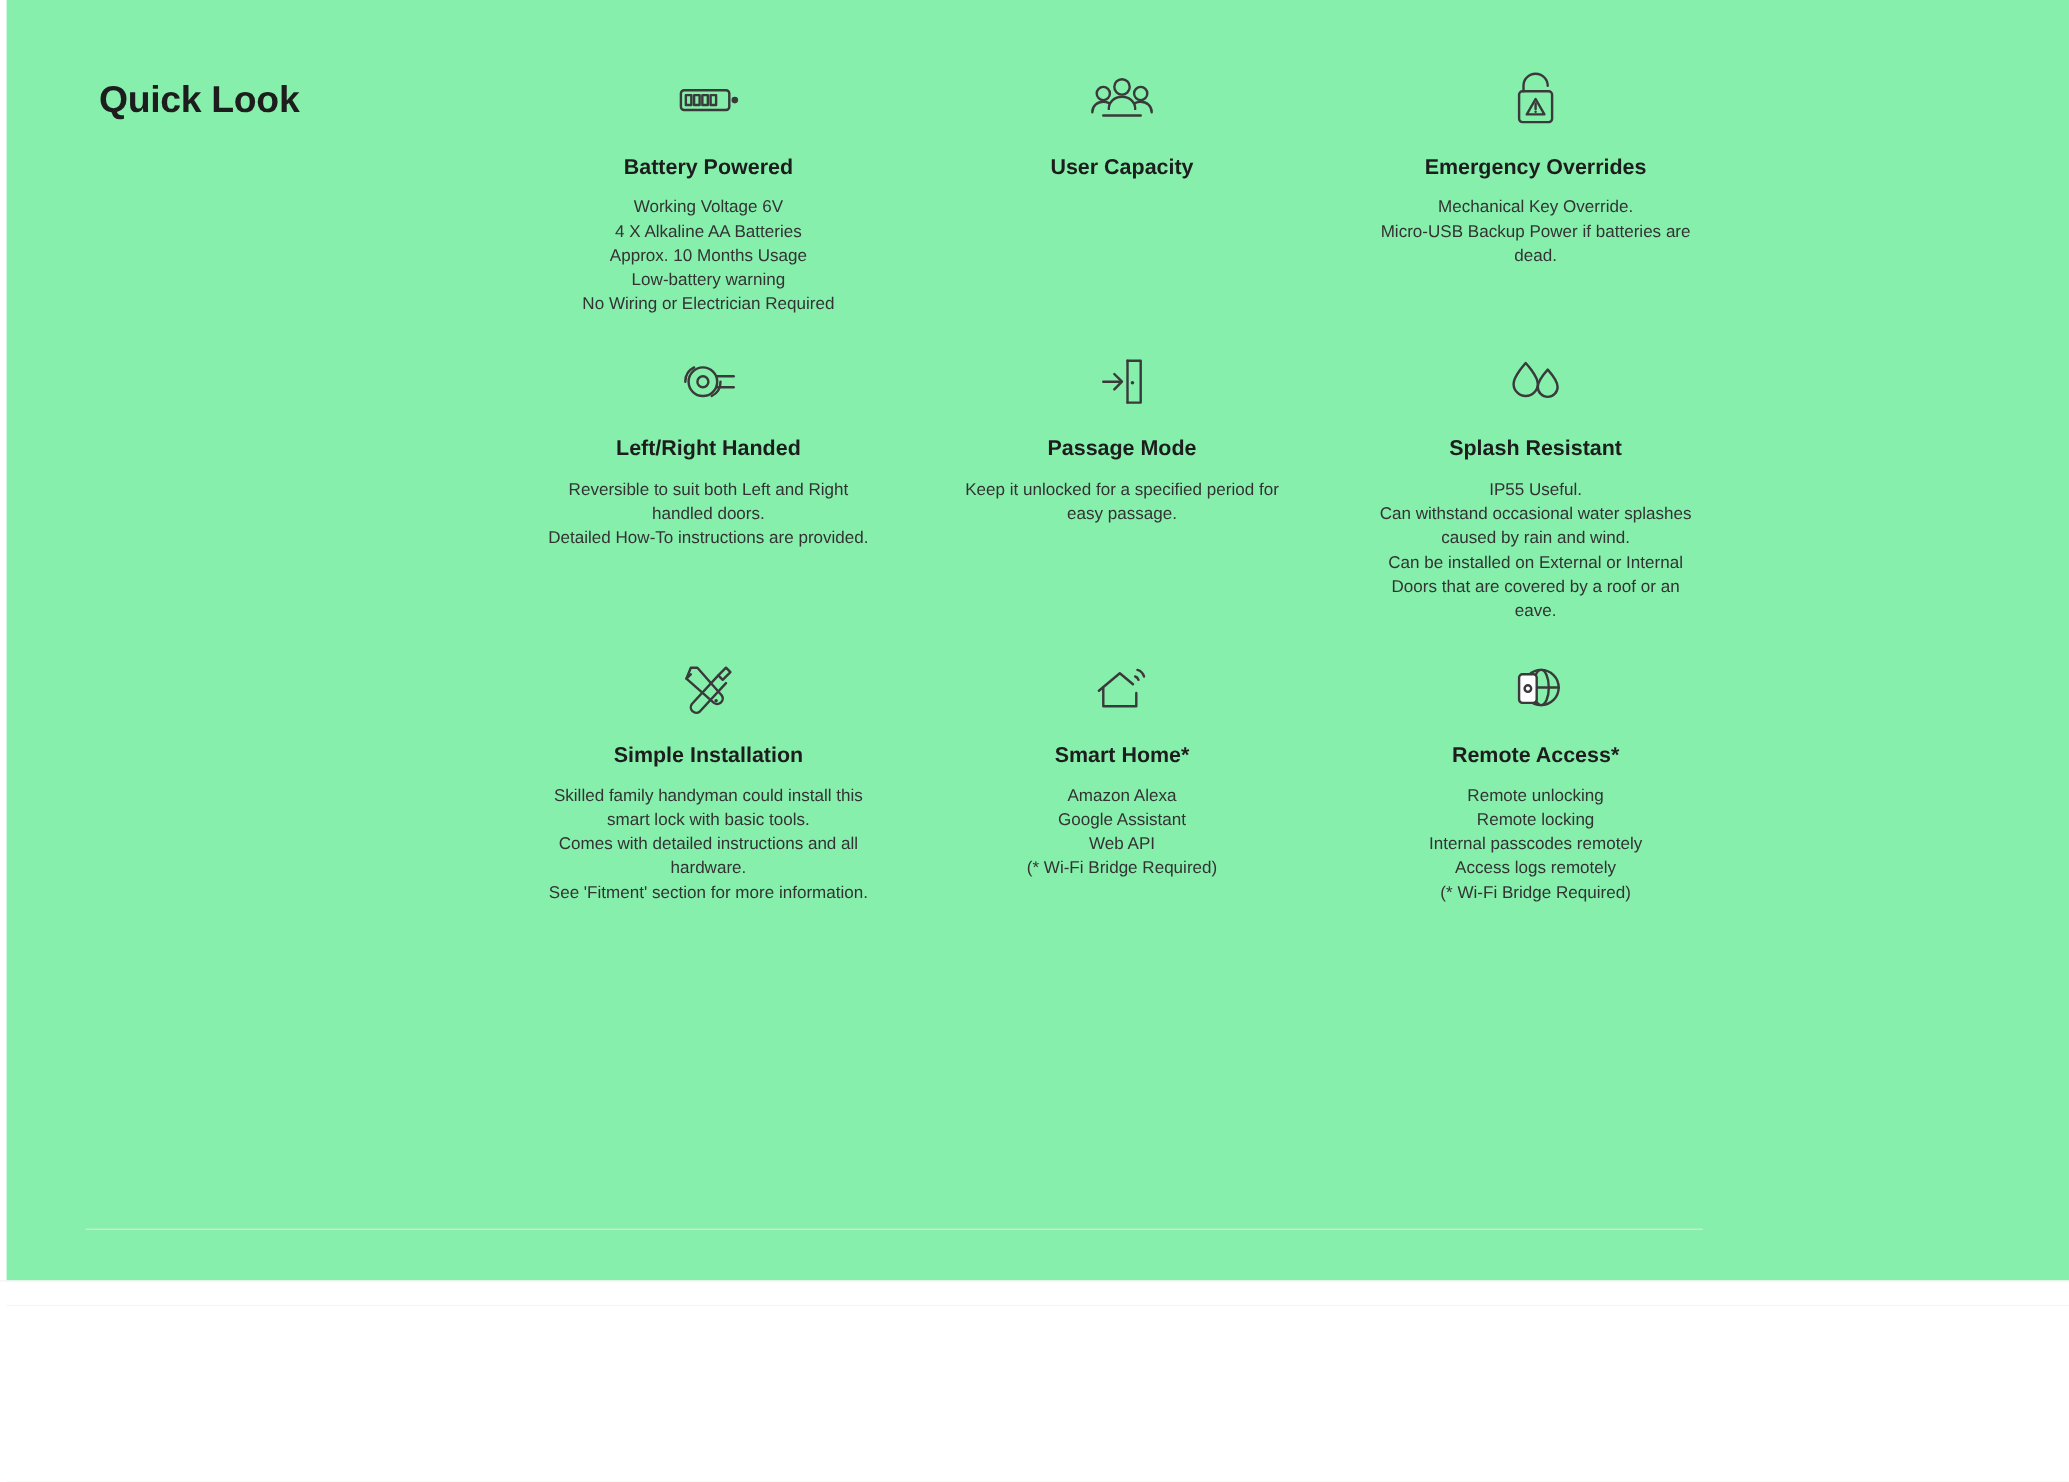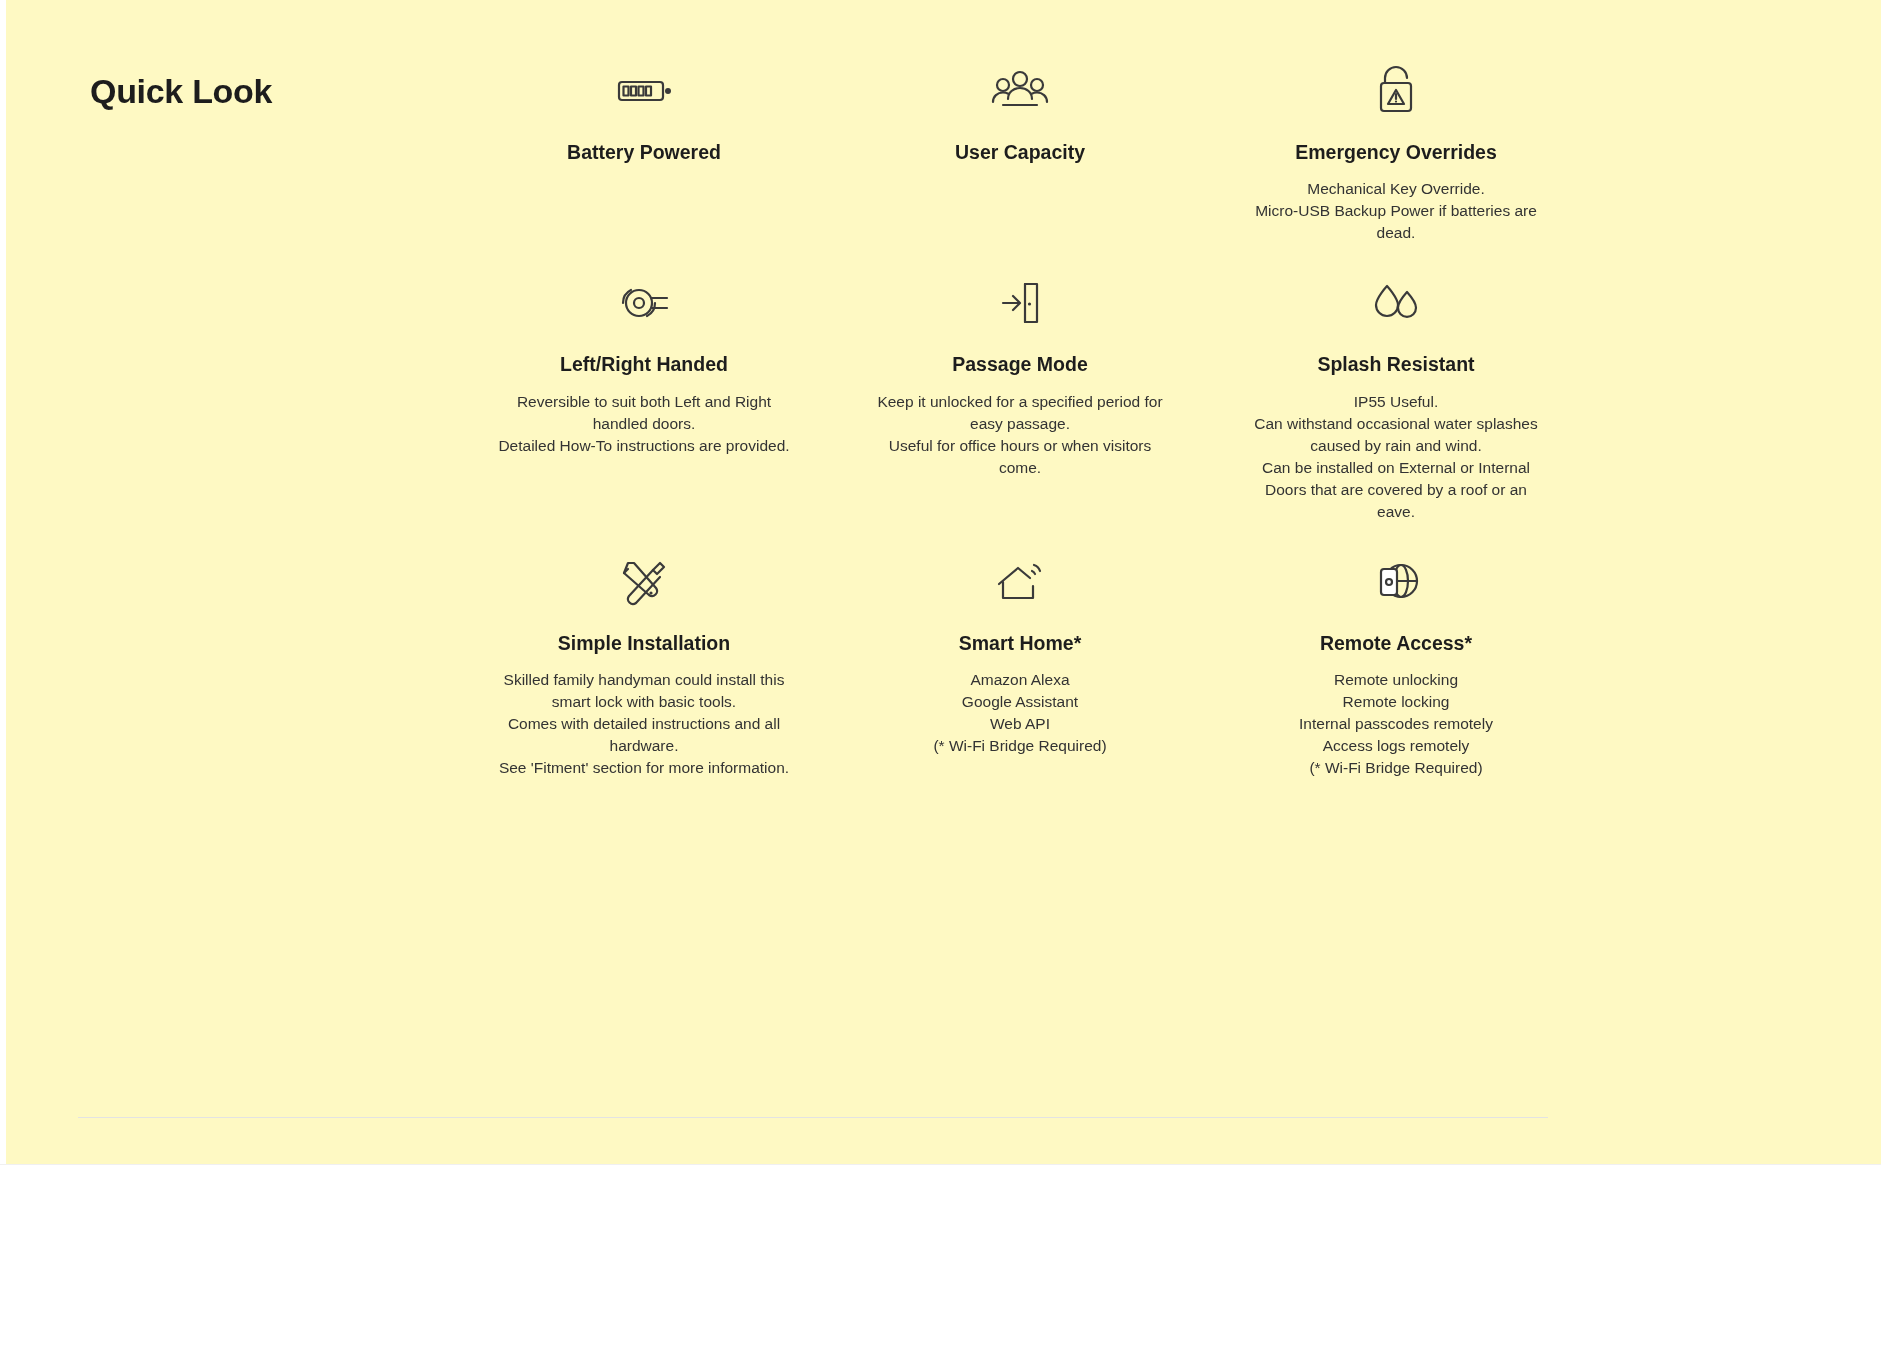--- a/index.html
+++ b/index.html
@@ -13,21 +13,21 @@
     font-family: "Liberation Sans", sans-serif;
     color: #2b2b2b;
     position: relative;
     overflow: hidden;
   }
   .page {
     position: absolute;
     left: 0; top: 0;
     width: 1881px;
     height: 1187px;
-    background: #fef9c3;
+    background: #86efac;
   }
   .quick-look-section {
     position: absolute;
     left: 90px;
     top: 60px;
     width: 1480px;
   }
   .ql-layout {
     display: flex;
     flex-direction: row;
@@ -140,20 +140,27 @@
             <svg width="62" height="44" viewBox="0 0 62 44" fill="none" stroke="#3a3a3a" stroke-width="2.2" stroke-linecap="round" stroke-linejoin="round">
               <rect x="6" y="13" width="44" height="18" rx="3"></rect>
               <rect x="10.5" y="17.5" width="5" height="9"></rect>
               <rect x="18" y="17.5" width="5" height="9"></rect>
               <rect x="25.5" y="17.5" width="5" height="9"></rect>
               <rect x="33" y="17.5" width="5" height="9"></rect>
               <circle cx="55" cy="22" r="3" fill="#3a3a3a" stroke="none"></circle>
             </svg>
           </div>
           <div class="feature-title">Battery Powered</div>
+          <div class="feature-lines">
+            <span class="feature-line">Working Voltage 6V</span>
+            <span class="feature-line">4 X Alkaline AA Batteries</span>
+            <span class="feature-line">Approx. 10 Months Usage</span>
+            <span class="feature-line">Low-battery warning</span>
+            <span class="feature-line">No Wiring or Electrician Required</span>
+          </div>
         </div>
 
         <div class="feature">
           <div class="feature-icon">
             <svg width="62" height="50" viewBox="0 0 62 50" fill="none" stroke="#3a3a3a" stroke-width="2.2" stroke-linecap="round" stroke-linejoin="round">
               <circle cx="31" cy="13" r="7"></circle>
               <path d="M19 33c0-6.6 5.4-11 12-11s12 4.4 12 11"></path>
               <circle cx="14" cy="19" r="6"></circle>
               <path d="M4 36c0-5.6 4.5-9.5 10-9.5 2 0 3.8.5 5.3 1.3"></path>
               <circle cx="48" cy="19" r="6"></circle>
@@ -205,21 +212,20 @@
               <path d="M32 8h12v38H32"></path>
               <line x1="32" y1="8" x2="32" y2="46"></line>
               <circle cx="36.5" cy="28" r="1.6" fill="#3a3a3a" stroke="none"></circle>
               <line x1="10" y1="27" x2="26" y2="27"></line>
               <polyline points="20,20 27,27 20,34"></polyline>
             </svg>
           </div>
           <div class="feature-title">Passage Mode</div>
           <div class="feature-lines">
             <span class="feature-line">Keep it unlocked for a specified period for easy passage.</span>
-            <span class="feature-line">Useful for office hours or when visitors come.</span>
           </div>
         </div>
 
         <div class="feature">
           <div class="feature-icon">
             <svg width="62" height="50" viewBox="0 0 62 50" fill="none" stroke="#3a3a3a" stroke-width="2.2" stroke-linecap="round" stroke-linejoin="round">
               <path d="M22 8c0 0-11 12-11 19a11 11 0 0 0 22 0C33 20 22 8 22 8z"></path>
               <path d="M42 14c0 0-9 10-9 15.8A9 9 0 0 0 51 29.8C51 24 42 14 42 14z"></path>
             </svg>
           </div>

